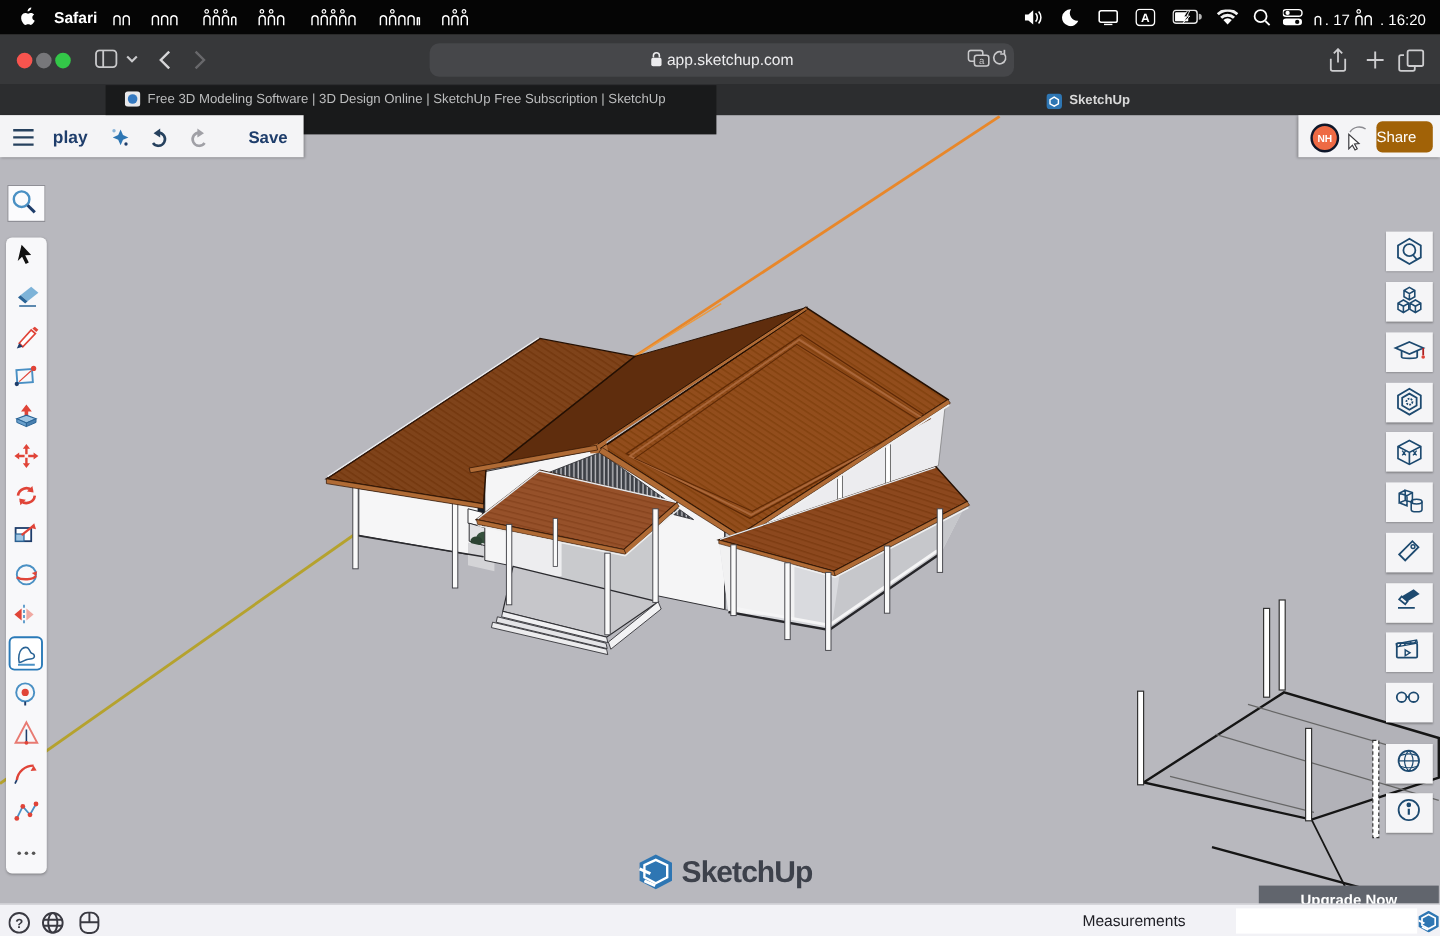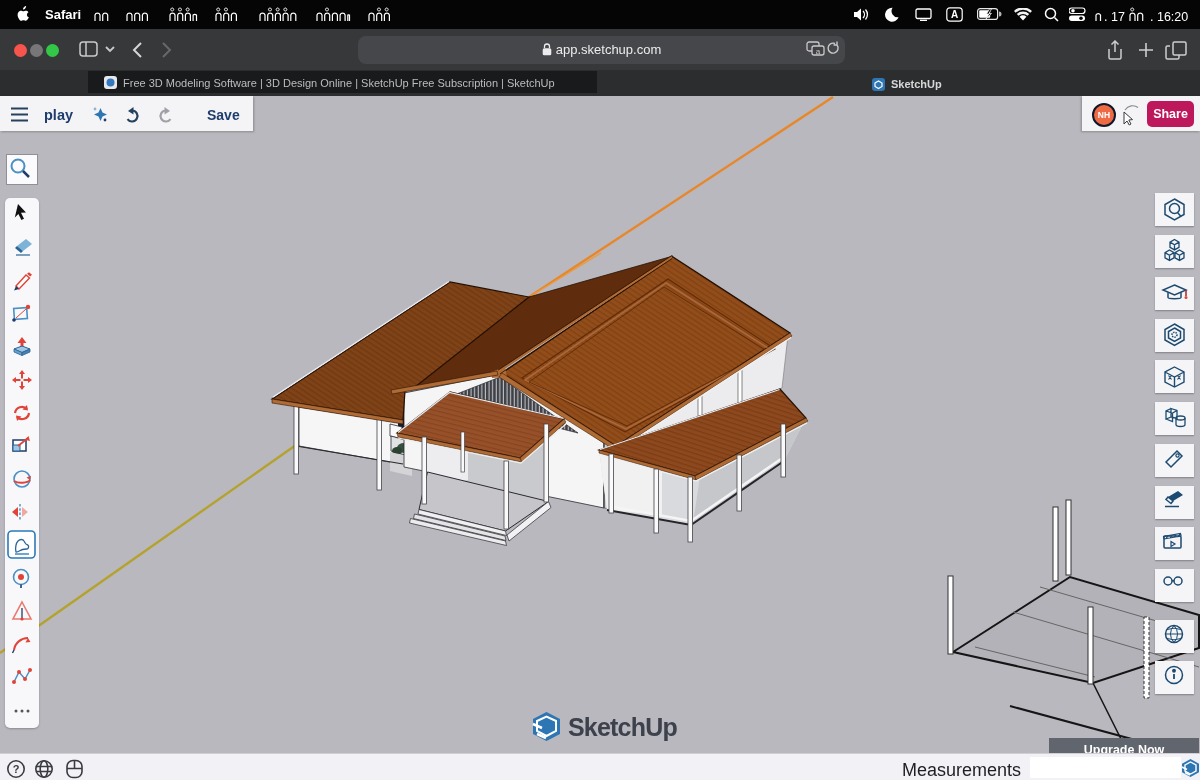--- a/index.html
+++ b/index.html
@@ -6,33 +6,33 @@
 .abs{position:absolute;}
 
 #menubar{left:0;top:0;width:1200px;height:29px;background:#050505;color:#fff;}
 #menubar span{position:absolute;top:7px;font-size:13px;white-space:nowrap;}
 
 #safaribar{left:0;top:29px;width:1200px;height:41px;background:#37383a;}
 .tl{position:absolute;top:44px;width:13px;height:13px;border-radius:50%;}
 #addr{position:absolute;left:358px;top:7px;width:487px;height:28px;background:#46474a;border-radius:8px;color:#ececee;font-size:13px;line-height:28px;text-align:center;}
 
 #tabbar{left:0;top:70px;width:1200px;height:26px;background:#2c2d2f;}
-#tab1{position:absolute;left:88px;top:1px;width:509px;height:22px;background:#191a1b;color:#bcbdbe;font-size:11px;line-height:24px;}
+#tab1{position:absolute;left:88px;top:1px;width:509px;height:41px;background:#191a1b;color:#bcbdbe;font-size:11px;line-height:24px;}
 #tab2{position:absolute;left:860px;top:3px;height:23px;color:#d8d8d8;font-size:11px;line-height:22px;}
 
 #topbarL{left:0;top:96px;width:253px;height:35px;background:#f4f4f6;box-shadow:1px 1px 2px rgba(0,0,0,.25);}
 #topbarR{left:1082px;top:96px;width:118px;height:35px;background:#f4f4f6;box-shadow:-1px 1px 2px rgba(0,0,0,.25);}
 #searchbox{left:6px;top:154px;width:30px;height:29px;background:#fbfbfd;border:1px solid #8f8f96;}
 #lstrip{left:5px;top:198px;width:34px;height:530px;background:#f8f8fa;border-radius:5px;box-shadow:0 1px 2px rgba(0,0,0,.25);}
 .rbtn{position:absolute;left:1155px;width:39px;height:33px;background:#f5f5f7;box-shadow:0 1px 1.5px rgba(0,0,0,.3);}
 #upgrade{left:1049px;top:727px;width:150px;height:25px;background:#61656d;color:#fff;font-size:12.5px;font-weight:bold;text-align:center;line-height:25px;margin-top:11px;}
 #statusbar{left:0;top:753px;width:1200px;height:27px;background:#f2f2f6;border-top:1px solid #cfcfd4;}
 #measure{position:absolute;left:948px;top:6px;font-size:13.5px;color:#1e1e24;}
 #minput{position:absolute;left:1030px;top:3px;width:151px;height:21px;background:#fff;}
-.share{position:absolute;left:1147px;top:101px;width:47px;height:26px;background:#be185d;border-radius:5px;color:#fff;font-size:12.5px;font-weight:bold;text-align:center;line-height:26px;}
+.share{position:absolute;left:1147px;top:101px;width:47px;height:26px;background:#a16207;border-radius:5px;color:#fff;font-size:12.5px;font-weight:normal;line-height:26px;}
 .avatar{position:absolute;left:1092px;top:103px;width:20px;height:20px;border-radius:50%;background:#ee6a44;border:2px solid #0f172a;color:#fff;font-size:8.5px;font-weight:bold;text-align:center;line-height:20px;}
 #wm{position:absolute;left:568px;top:713px;font-size:25px;font-weight:600;color:#3d414b;letter-spacing:-0.8px;}
 </style></head>
 <body>
 <div id="root">
 
 <svg class="abs" style="left:0;top:96px" width="1200" height="658" viewBox="0 96 1200 658">
 <defs>
 <pattern id="pa" width="4.5" height="4.5" patternUnits="userSpaceOnUse" patternTransform="rotate(33.5)">
           <rect width="4.5" height="4.5" fill="#7f431a"></rect>
@@ -505,21 +505,21 @@
 <div id="statusbar" class="abs">
 <svg class="abs" style="left:7px;top:5px" width="80" height="20" viewBox="0 0 80 20" fill="none" stroke="#3a3a42" stroke-width="1.6">
         <circle cx="9" cy="10" r="8.2"></circle>
         <text x="9" y="14" font-size="11" font-weight="bold" text-anchor="middle" fill="#3a3a42" stroke="none" font-family="Liberation Sans">?</text>
         <circle cx="37" cy="10" r="8.2"></circle>
         <ellipse cx="37" cy="10" rx="3.8" ry="8.2"></ellipse>
         <path d="M29,7.5 h16 M29,12.5 h16"></path>
         <rect x="60" y="1.5" width="15" height="17" rx="6"></rect>
         <path d="M67.5,1.5 v8 M60,9.5 h15"></path>
       </svg>
-<div id="measure" style="left:902px;font-size:18px">Measurements</div>
+<div id="measure" style="left:902px;font-size:13px">Measurements</div>
 <div id="minput"></div>
 <svg class="abs" style="left:1182px;top:5px" width="17" height="18" viewBox="0 0 17 18">
         <path d="M8.5,0 L17,4.7 V13.3 L8.5,18 L0,13.3 V4.7 Z" fill="#2e76b3"></path>
         <path d="M3,6 L8.5,3 L14,6 V12 L8.5,15 L3,12 Z" fill="none" stroke="#fff" stroke-width="1.4"></path>
         <path d="M0,8 L5,10.5 M3,13.5 L8,16" stroke="#fff" stroke-width="1.6"></path>
       </svg>
 </div>
 <div id="wm">SketchUp</div>
 </div>
 

